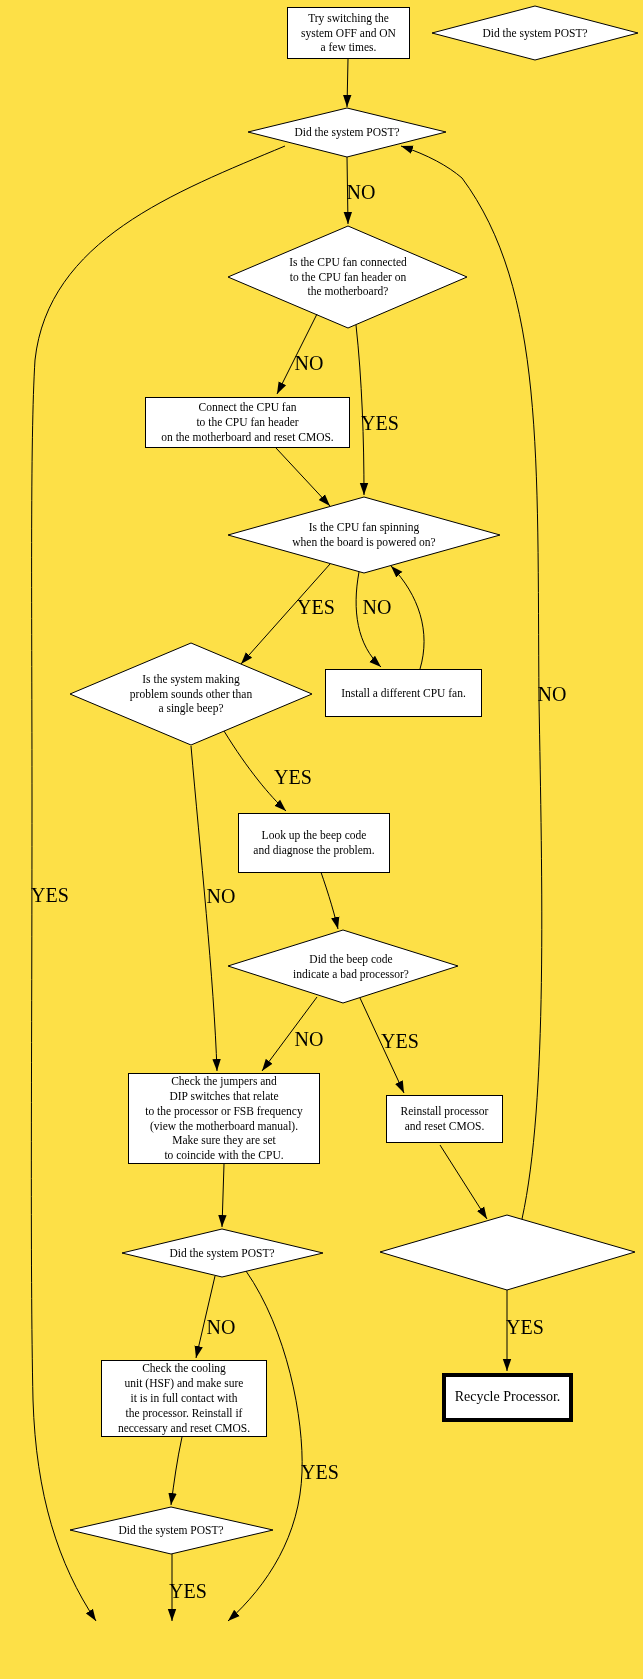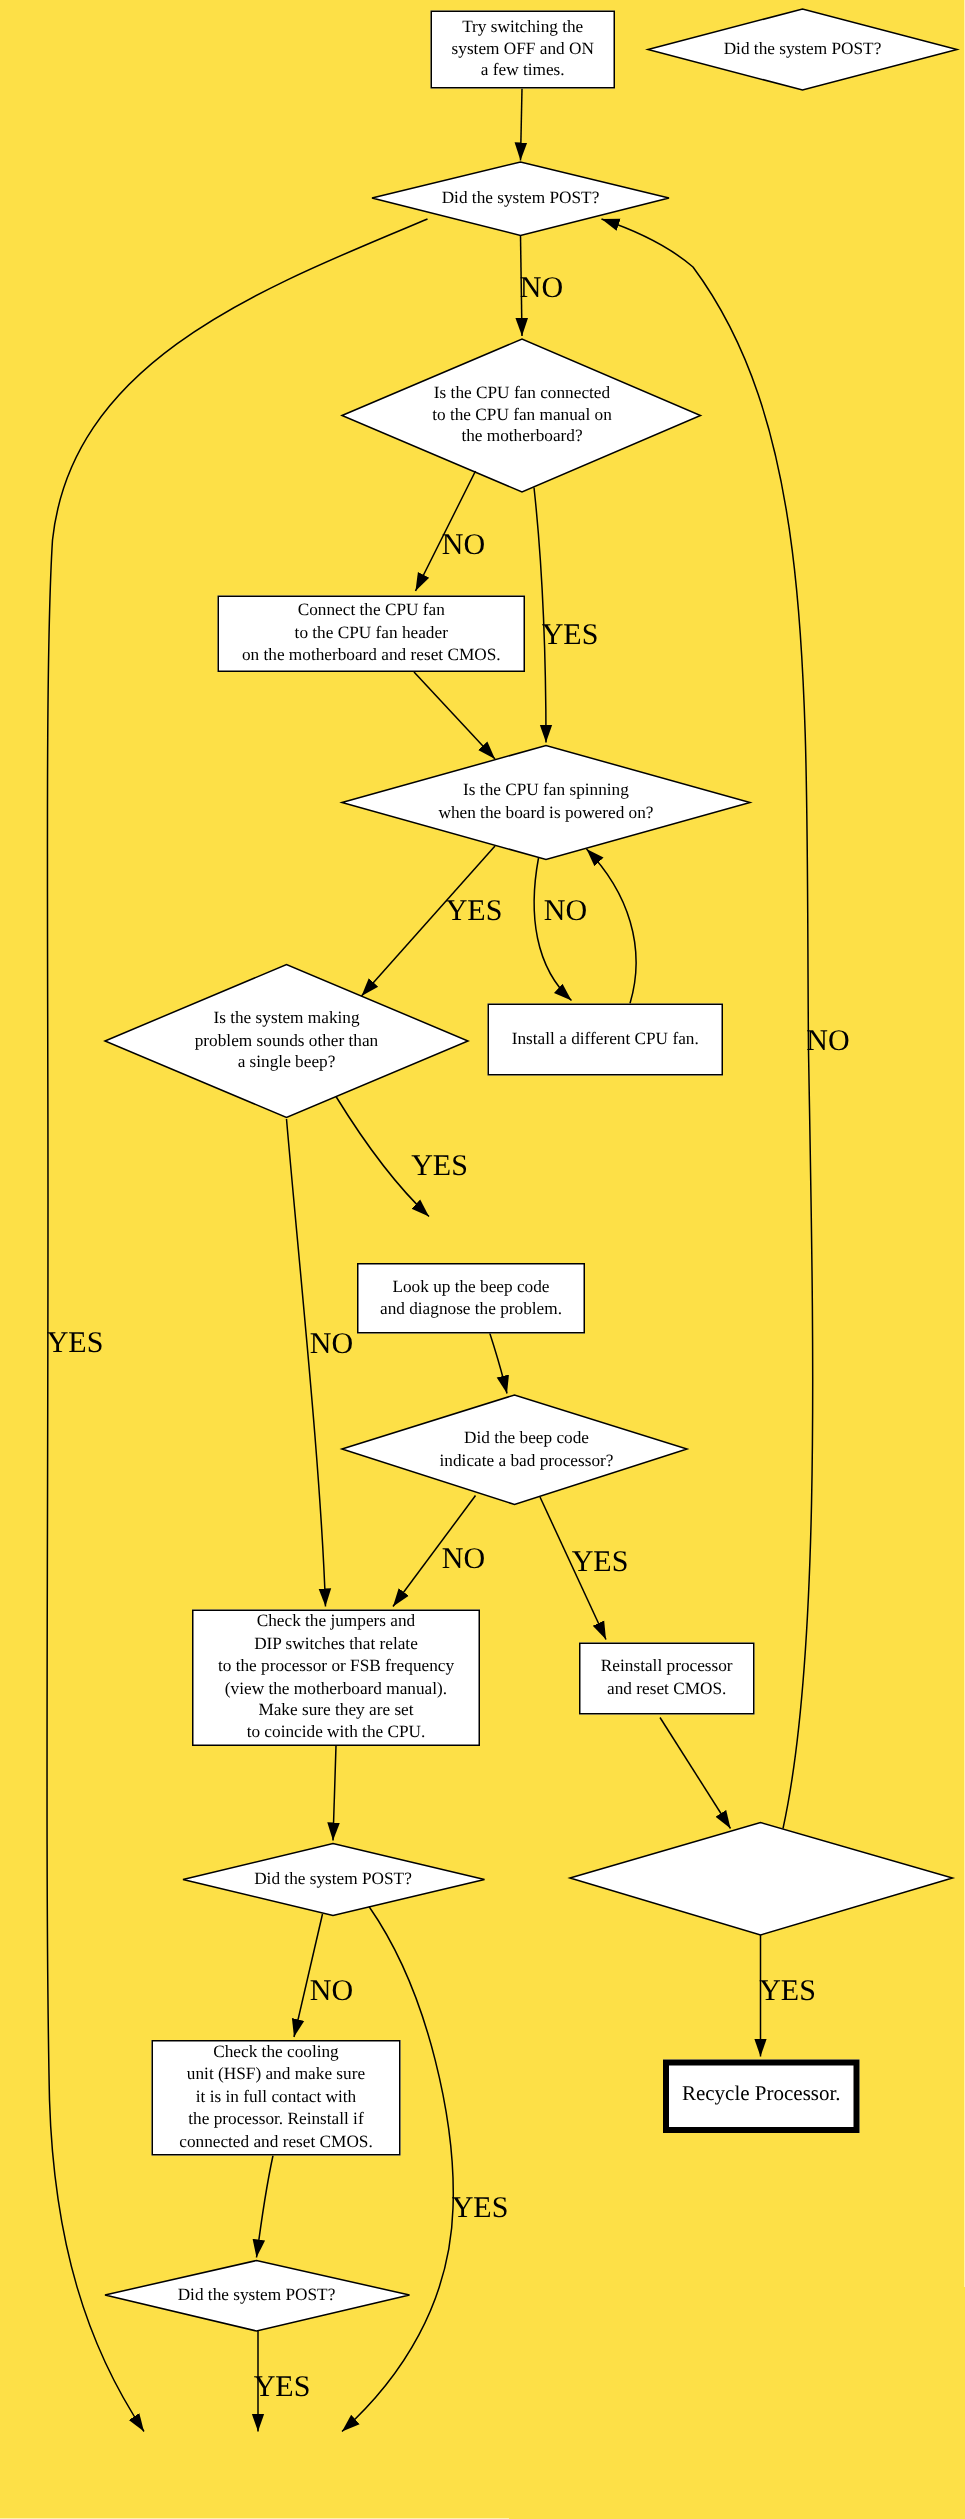--- a/index.html
+++ b/index.html
@@ -67,41 +67,41 @@
     <path class="edge" marker-end="url(#ah)" d="M285,146 C175,192 48,240 35,360 C30,440 32,620 32,800 C32,1050 30,1260 33,1400 C36,1495 58,1564 96,1621"></path>
   </svg>
 
   <div class="txt box" style="left:287px;top:7px;width:123px;height:52px;">Try switching the
 system OFF and ON
 a few times.</div>
   <div class="txt box" style="left:145px;top:397px;width:205px;height:51px;">Connect the CPU fan
 to the CPU fan header
 on the motherboard and reset CMOS.</div>
   <div class="txt box" style="left:325px;top:669px;width:157px;height:48px;">Install a different CPU fan.</div>
-  <div class="txt box" style="left:238px;top:813px;width:152px;height:47px;margin-top:29px;">Look up the beep code
+  <div class="txt box" style="left:238px;top:813px;width:152px;height:60px;">Look up the beep code
 and diagnose the problem.</div>
   <div class="txt box" style="left:128px;top:1073px;width:192px;height:91px;">Check the jumpers and
 DIP switches that relate
 to the processor or FSB frequency
 (view the motherboard manual).
 Make sure they are set
 to coincide with the CPU.</div>
   <div class="txt box" style="left:386px;top:1095px;width:117px;height:48px;">Reinstall processor
 and reset CMOS.</div>
   <div class="txt box" style="left:101px;top:1360px;width:166px;height:77px;">Check the cooling
 unit (HSF) and make sure
 it is in full contact with
 the processor. Reinstall if
-connected and reset CMOS.</div>
+neccessary and reset CMOS.</div>
   <div class="txt box bold" style="left:442px;top:1373px;width:131px;height:49px;">Recycle Processor.</div>
 
   <div class="txt" style="left:455px;top:6px;width:160px;height:54px;">Did the system POST?</div>
   <div class="txt" style="left:267px;top:108px;width:160px;height:49px;">Did the system POST?</div>
   <div class="txt" style="left:253px;top:226px;width:190px;height:102px;">Is the CPU fan connected
-to the CPU fan manual on
+to the CPU fan header on
 the motherboard?</div>
   <div class="txt" style="left:259px;top:497px;width:210px;height:76px;">Is the CPU fan spinning
 when the board is powered on?</div>
   <div class="txt" style="left:96px;top:643px;width:190px;height:102px;">Is the system making
 problem sounds other than
 a single beep?</div>
   <div class="txt" style="left:256px;top:930px;width:190px;height:73px;">Did the beep code
 indicate a bad processor?</div>
   <div class="txt" style="left:137px;top:1229px;width:170px;height:48px;">Did the system POST?</div>
   <div class="txt" style="left:86px;top:1507px;width:170px;height:47px;">Did the system POST?</div>

